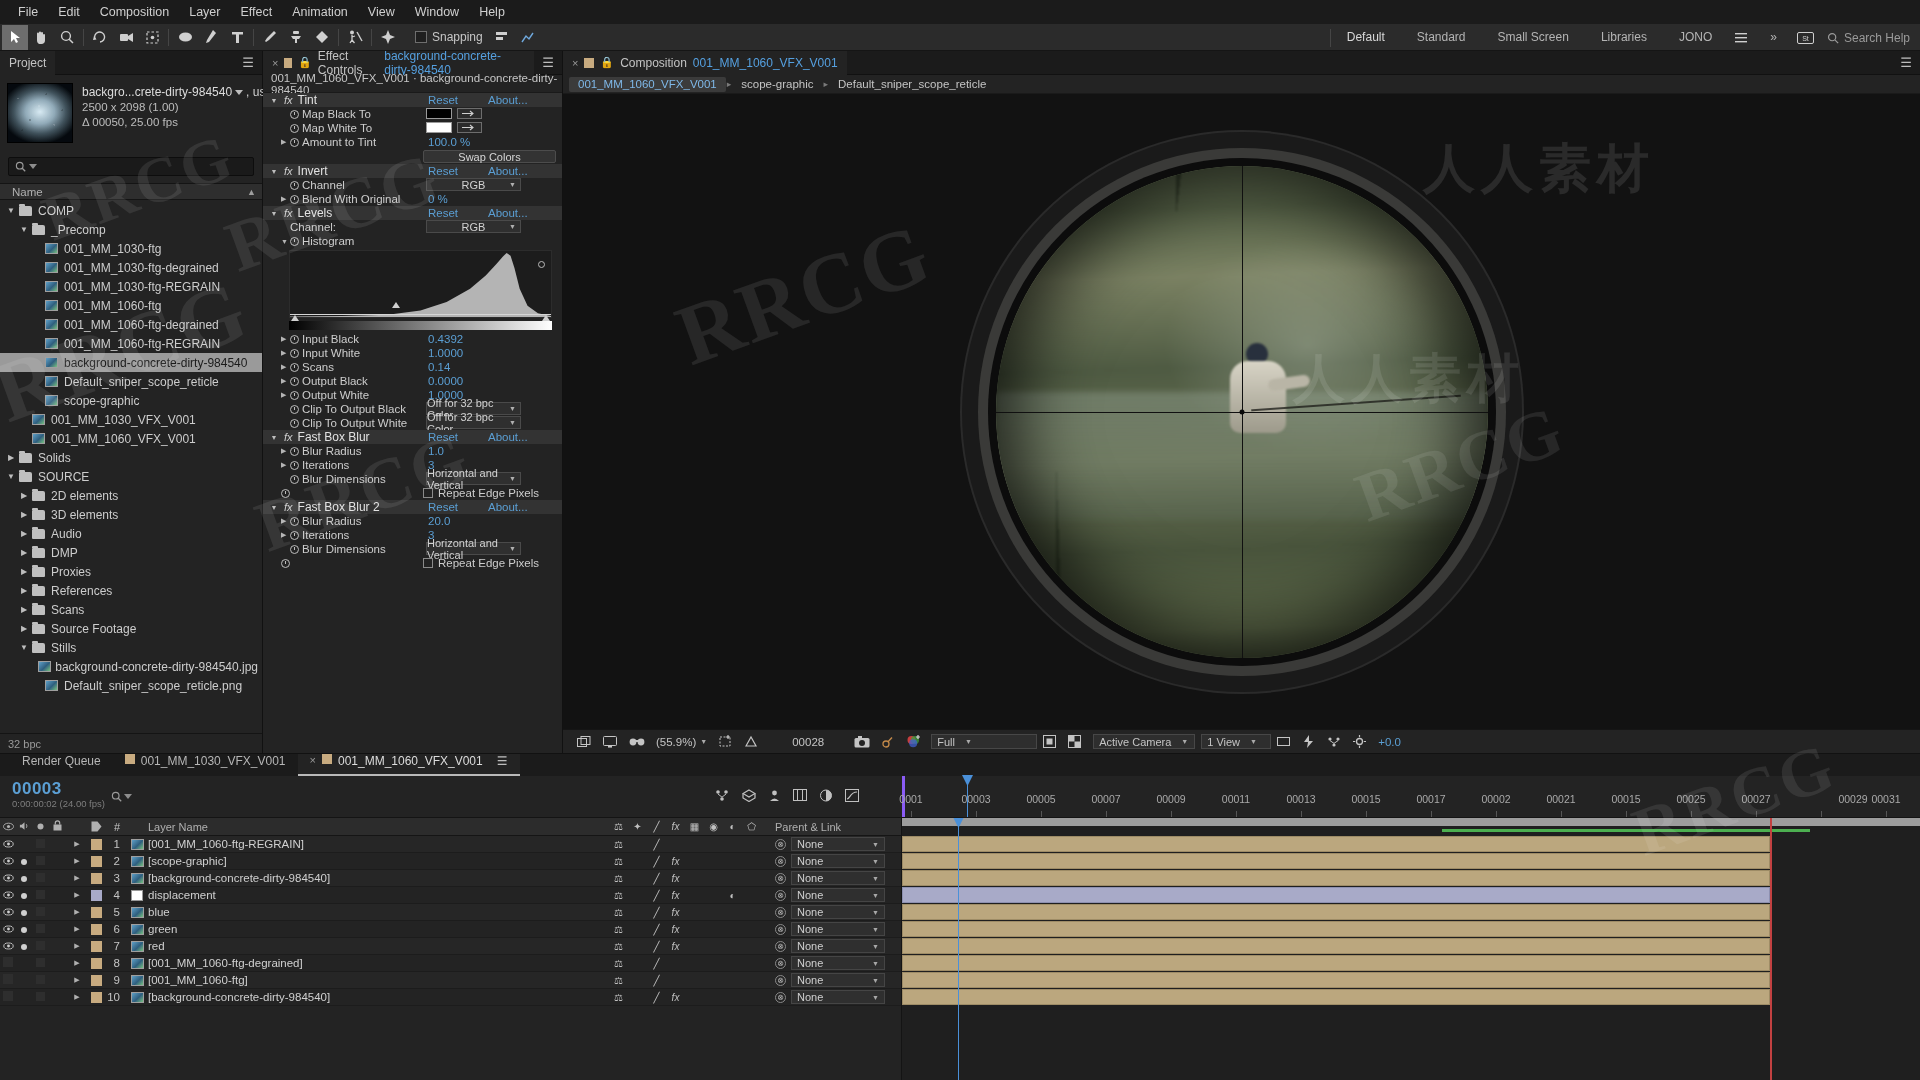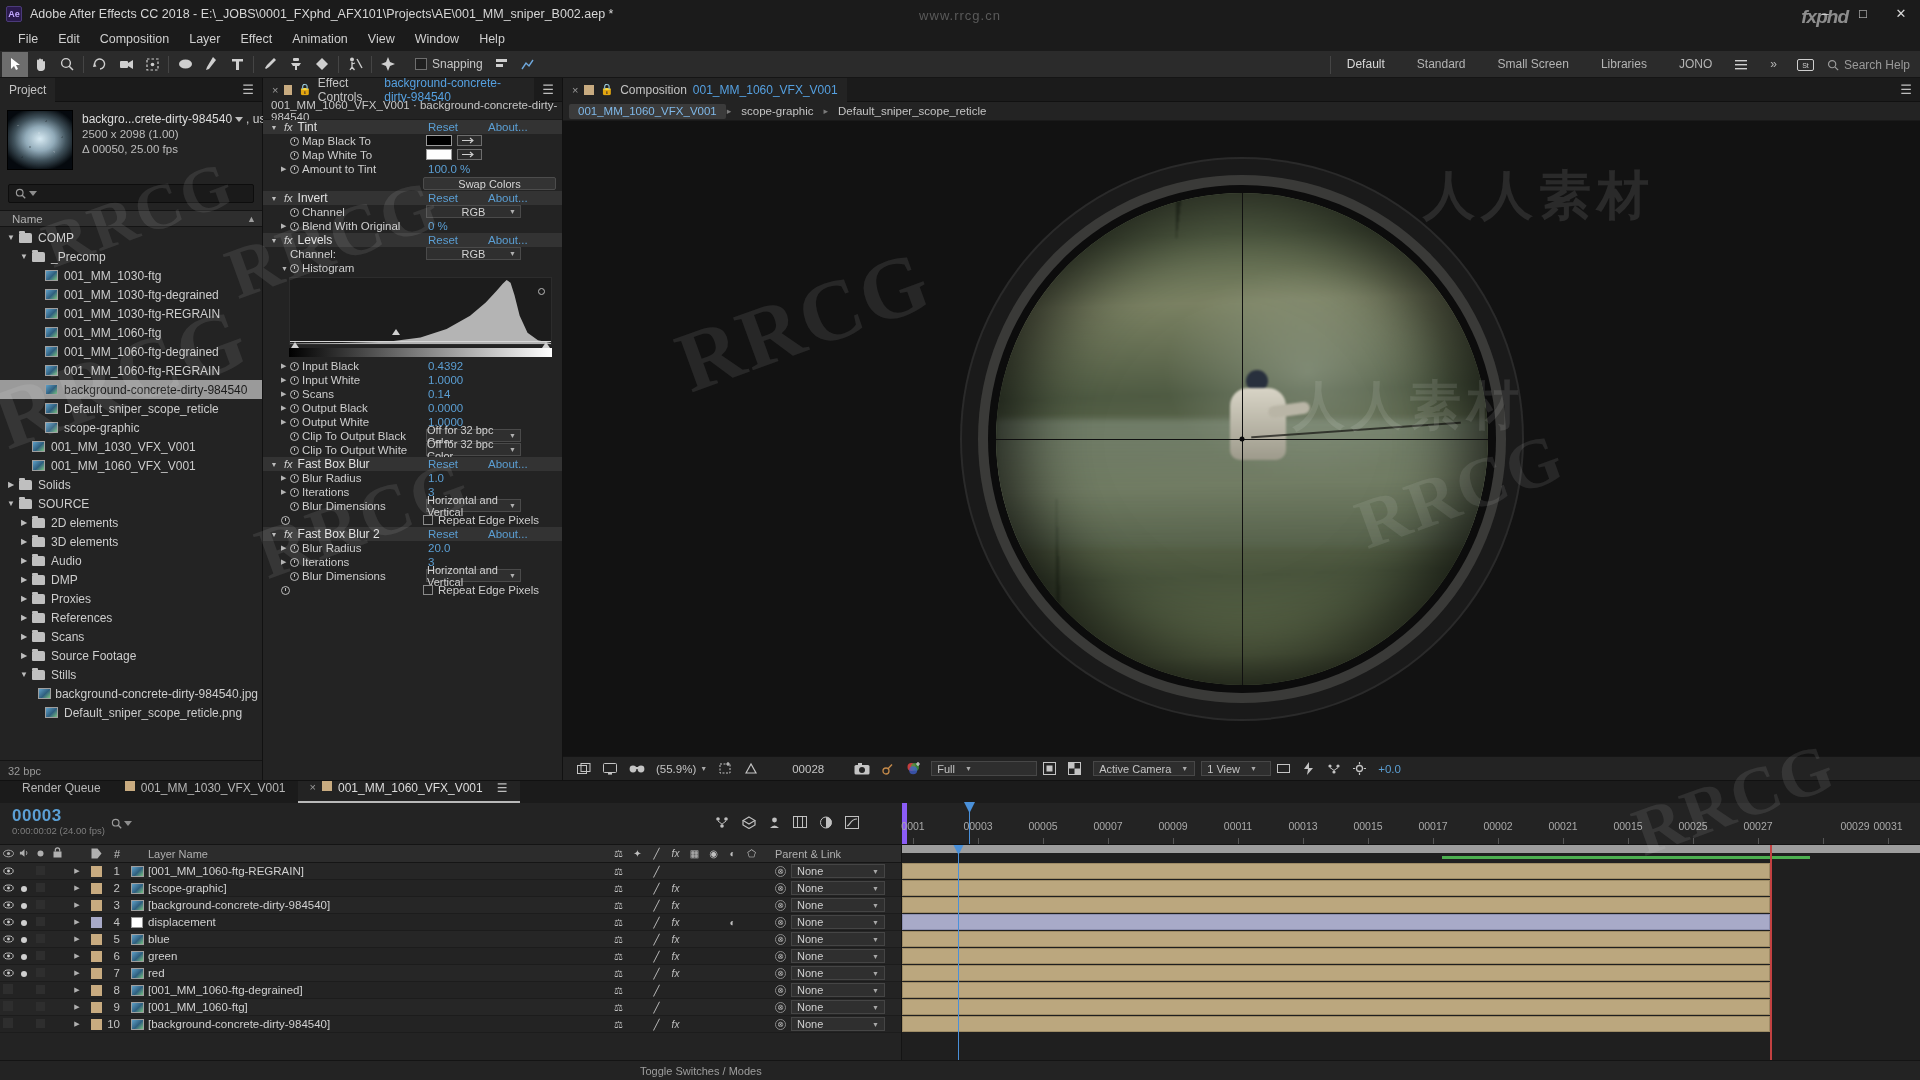--- a/index.html
+++ b/index.html
@@ -170,21 +170,21 @@
   .tl-tab.active { background:#232323; color:#dcdcdc; border-bottom:2px solid #b9b9b9; }
   .tl-tab .sw { width:10px; height:10px; background:#c8ab80; }
   .tl-tab .x { color:#9a9a9a; font-size:11px; }
 
   .tl-header { height:42px; display:flex; border-bottom:1px solid #141414; }
   .tl-timecode { width:105px; padding:3px 0 0 12px; }
   .tl-timecode .tc { font-size:17px; font-weight:bold; color:#5b9fd4; letter-spacing:.5px; line-height:19px; }
   .tl-timecode .sub { font-size:9.5px; color:#7e7e7e; }
   .tl-search { width:74px; display:flex; align-items:center; padding-left:6px; color:#8d8d8d; }
   .tl-hdr-icons { flex:1; display:flex; align-items:center; justify-content:flex-end; gap:12px; padding-right:10px; color:#c0c0c0; }
-  .tl-ruler { width:1018px; position:relative; background:#232323; border-left:5px solid #8b5cf6;margin-left:33px; }
+  .tl-ruler { width:1018px; position:relative; background:#232323; border-left:3px solid #8b5cf6;margin-left:33px; }
   .tl-tick { position:absolute; bottom:0; width:1px; height:6px; background:#565656; }
   .tl-tlabel { position:absolute; bottom:12px; font-size:10.5px; color:#a9a9a9; transform:translateX(-50%); }
 
   .tl-body { flex:1; display:flex; overflow:hidden; }
   .tl-left { width:902px; display:flex; flex-direction:column; border-right:1px solid #141414; }
   .tl-colhdr { height:18px; background:#2c2c2c; border-bottom:1px solid #151515; display:flex; align-items:center; font-size:11px; color:#b0b0b0; }
   .lrow { height:17px; display:flex; align-items:center; font-size:11.5px; color:#d0d0d0; border-bottom:1px solid #1c1c1c; background:#262626; }
   .lrow:nth-child(even) { background:#232323; }
   .c-eye { width:16px; text-align:center; }
   .c-aud { width:16px; text-align:center; }
@@ -220,31 +220,20 @@
   .wm-rrcg { font-size:86px; font-family:"Liberation Serif", serif; transform:rotate(-20deg); letter-spacing:2px; }
   .wm-cn { position:absolute; top:8px; left:50%; transform:translateX(-50%); color:#5a5a5a; font-size:13px; letter-spacing:1px; }
   .wm-fx { position:absolute; top:6px; right:72px; color:rgba(255,255,255,.5); font-size:19px; font-style:italic; font-weight:bold; letter-spacing:-1px; }
   .wm-cjk { position:absolute; color:rgba(255,255,255,.10); font-size:52px; font-weight:bold; letter-spacing:6px; }
 </style>
 </head>
 <body>
 
 <div class="app">
 
-  <div class="titlebar">
-    <div class="ae-logo">Ae</div>
-    <div class="title-text">Adobe After Effects CC 2018 - E:\_JOBS\0001_FXphd_AFX101\Projects\AE\001_MM_sniper_B002.aep *</div>
-    <div class="wm-cn">www.rrcg.cn</div>
-    <div class="wm-fx">fxphd</div>
-    <div class="win-btns">
-      <div class="win-btn">–</div>
-      <div class="win-btn">□</div>
-      <div class="win-btn close">✕</div>
-    </div>
-  </div>
 
   <div class="menubar">
     <div class="menu-item">File</div>
     <div class="menu-item">Edit</div>
     <div class="menu-item">Composition</div>
     <div class="menu-item">Layer</div>
     <div class="menu-item">Effect</div>
     <div class="menu-item">Animation</div>
     <div class="menu-item">View</div>
     <div class="menu-item">Window</div>
@@ -1541,20 +1530,16 @@
             <div class="bar" style="top: 154px; width: 868px;"></div>
             <div class="bar" style="top: 171px; width: 868px;"></div>
           </div>
         <div class="playhead" style="left:56px;">
             <div class="knob"></div>
           </div>
         <div class="timeline-end" style="left:868px;"></div>
       </div>
     </div>
 
-    <div class="tl-footer">
-      <span class="tgl">Toggle Switches / Modes</span>
-
-    </div>
   </div>
 
   <div class="wm wm-rrcg" style="left:1630px; top:760px; font-size:68px;">RRCG</div>
 </div>
 
 </body></html>

